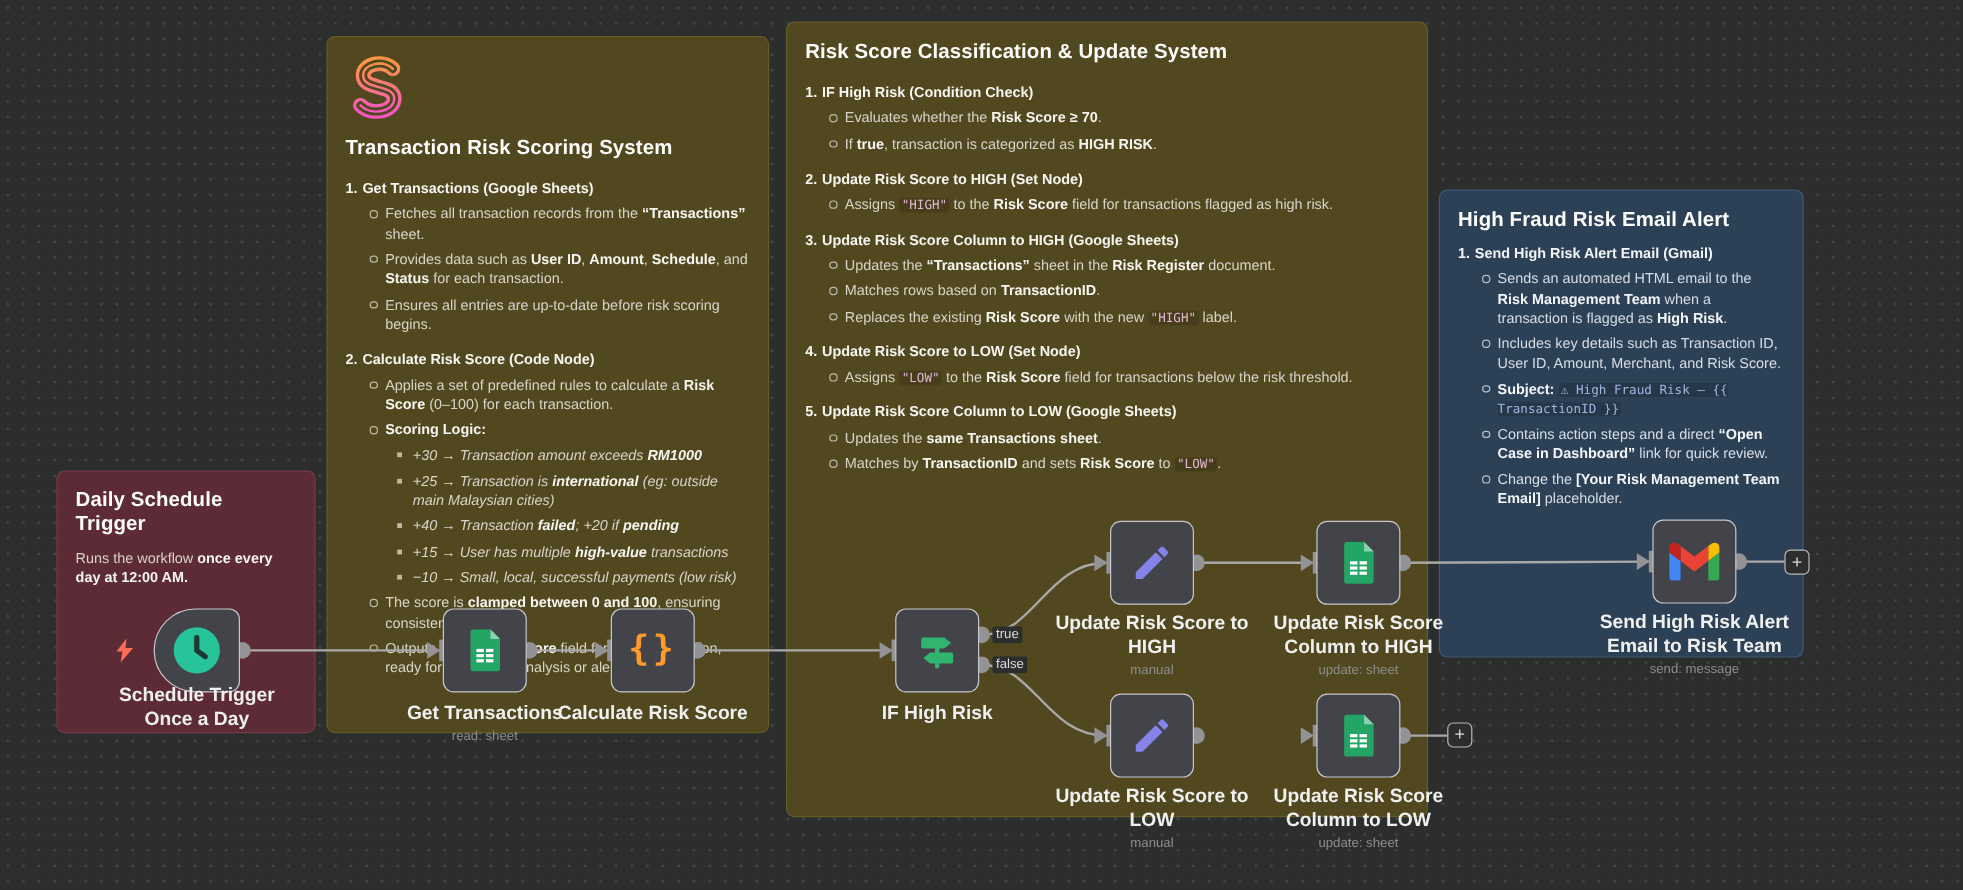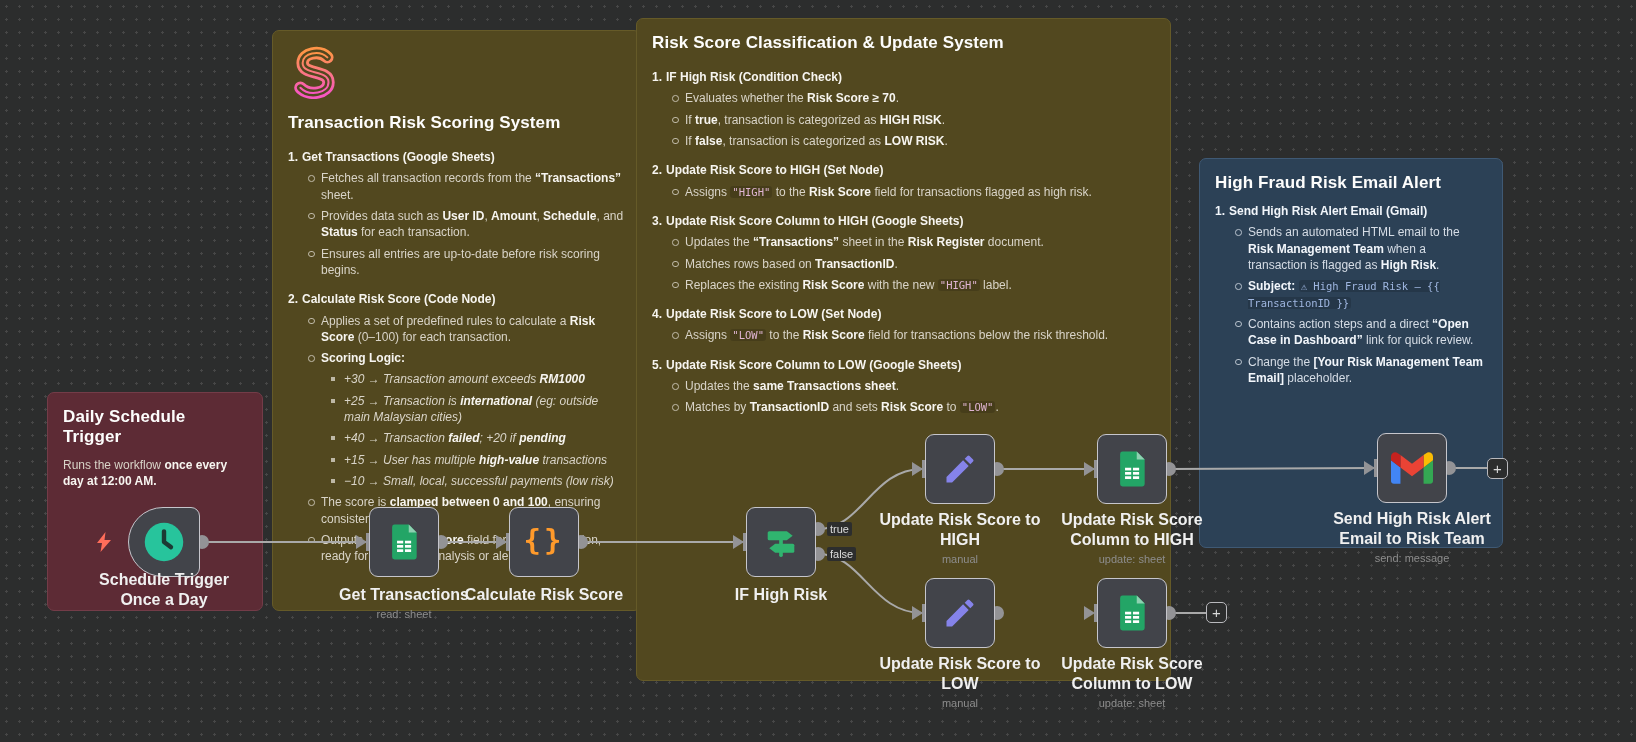--- a/index.html
+++ b/index.html
@@ -108,32 +108,31 @@
                 <li><span>+15 → User has multiple </span><span class="bb">high-value</span><span> transactions</span></li>
                 <li><span>−10 → Small, local, successful payments (low risk)</span></li>
               </ul></li>
             <li><span>The score is </span><span class="bb">clamped between 0 and 100</span><span>, ensuring consistent evaluation.</span></li>
             <li><span>Outputs a final </span><span class="bb">Risk Score</span><span> field for each transaction, ready for dashboard analysis or alerting.</span></li>
           </ul>
         </div>
       </div>
   </div>
 
-  <div class="note note-olive" style="left:636px;top:18px;width:535px;height:663px;">
+  <div class="note note-olive" style="left:655px;top:18px;width:535px;height:663px;">
     <div class="note-title">Risk Score Classification &amp; Update System</div>
     <div class="note-body" id="classification-note-body">
         <div class="sec">
           <div class="sec-h">
             <span>1.</span>
             <span><span class="bb">IF High Risk (Condition Check)</span></span>
           </div>
           <ul class="l2">
             <li><span>Evaluates whether the </span><span class="bb">Risk Score ≥ 70</span><span>.</span></li>
             <li><span>If </span><span class="bb">true</span><span>, transaction is categorized as </span><span class="bb">HIGH RISK</span><span>.</span></li>
-            <li><span>If </span><span class="bb">false</span><span>, transaction is categorized as </span><span class="bb">LOW RISK</span><span>.</span></li>
           </ul>
         </div>
         <div class="sec">
           <div class="sec-h">
             <span>2.</span>
             <span><span class="bb">Update Risk Score to HIGH (Set Node)</span></span>
           </div>
           <ul class="l2">
             <li><span>Assigns </span><span class="cc">"HIGH"</span><span> to the </span><span class="bb">Risk Score</span><span> field for transactions flagged as high risk.</span></li>
           </ul>
@@ -174,20 +173,21 @@
   <div class="note note-blue" style="left:1199px;top:158px;width:304px;height:390px;">
     <div class="note-title">High Fraud Risk Email Alert</div>
     <div class="note-body" id="email-note-body">
         <div class="sec">
           <div class="sec-h">
             <span>1.</span>
             <span><span class="bb">Send High Risk Alert Email (Gmail)</span></span>
           </div>
           <ul class="l2">
             <li><span>Sends an automated HTML email to the </span><span class="bb">Risk Management Team</span><span> when a transaction is flagged as </span><span class="bb">High Risk</span><span>.</span></li>
+            <li><span>Includes key details such as Transaction ID, User ID, Amount, Merchant, and Risk Score.</span></li>
             <li><span class="bb">Subject: </span><span class="cc">⚠ High Fraud Risk – {{ TransactionID }}</span></li>
             <li><span>Contains action steps and a direct </span><span class="bb">“Open Case in Dashboard”</span><span> link for quick review.</span></li>
             <li><span>Change the </span><span class="bb">[Your Risk Management Team Email]</span><span> placeholder.</span></li>
           </ul>
         </div>
       </div>
   </div>
 
   <svg class="wires" width="1636" height="742">
     <path class="wire" d="M202 542 H366"></path>

